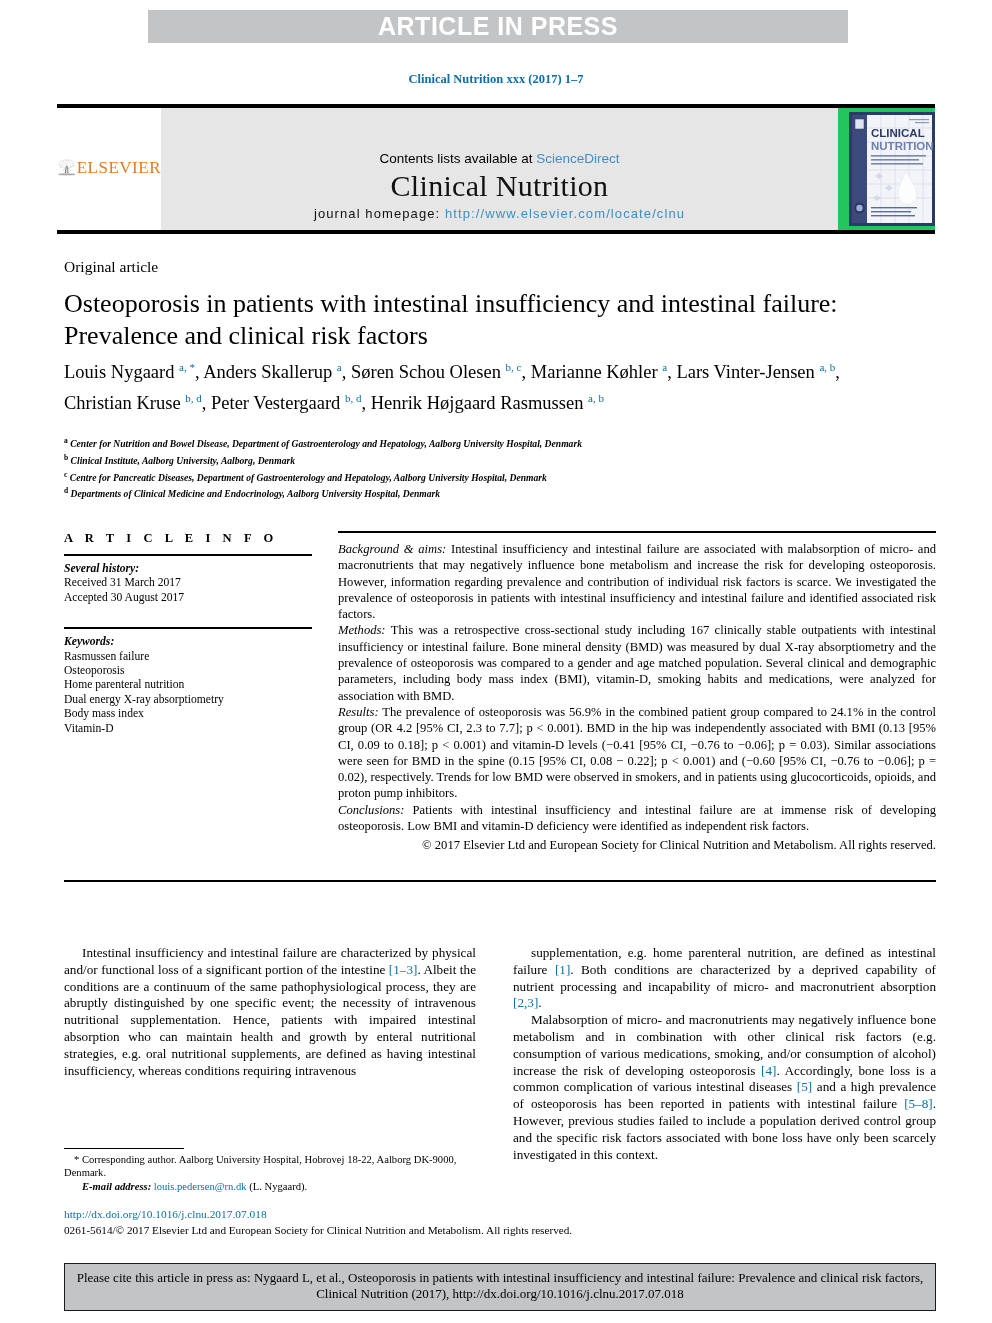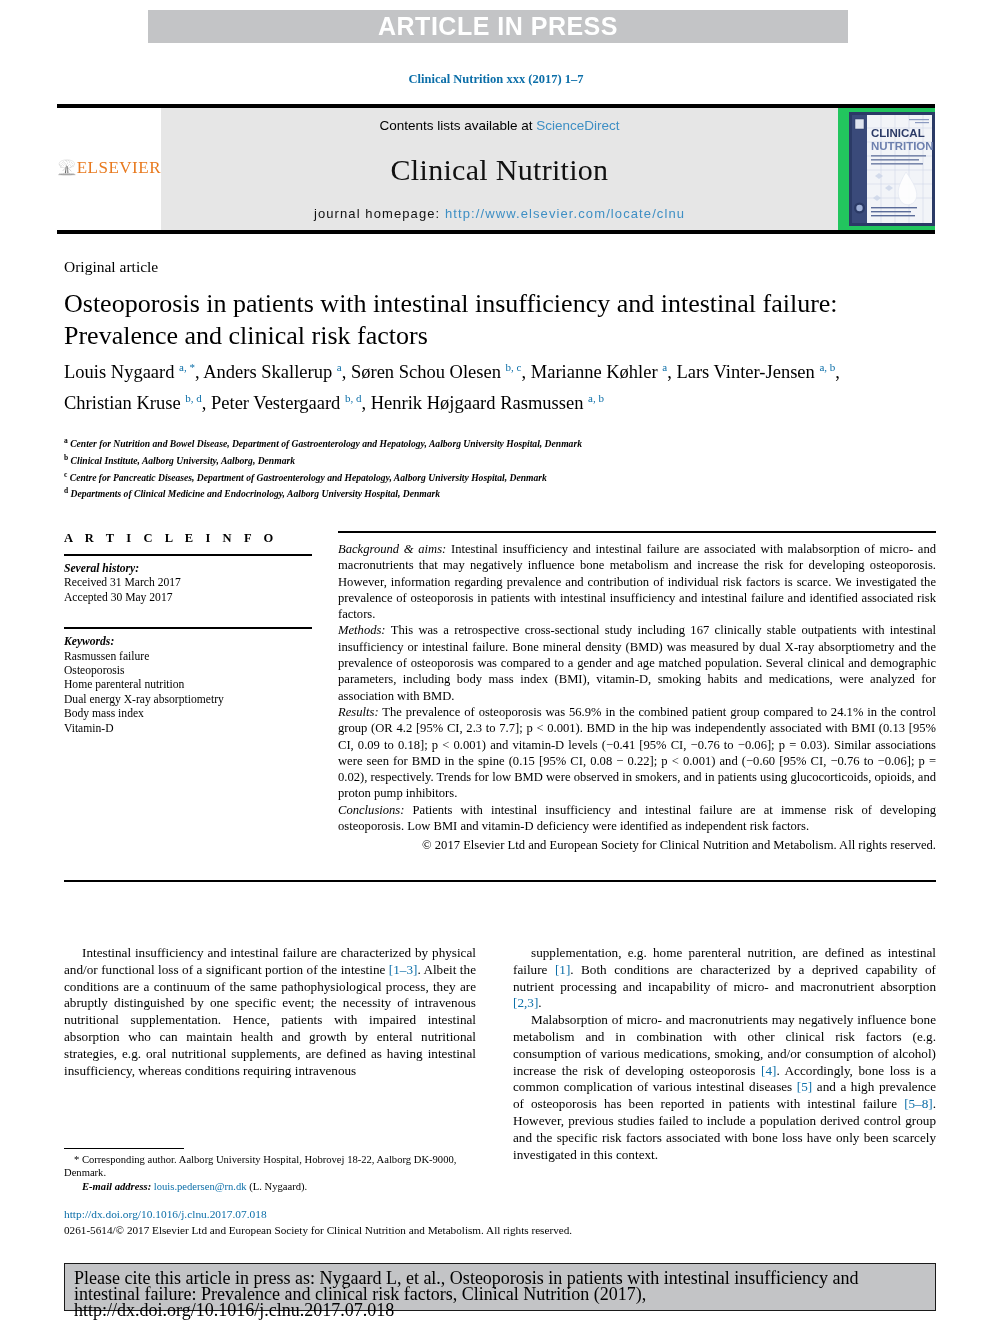--- a/index.html
+++ b/index.html
@@ -106,20 +106,21 @@
     flex-direction: column;
     align-items: center;
     justify-content: space-between;
     padding: 10px 0 9px 0;
     box-sizing: border-box;
   }
   .contents-line {
     font-family: "Liberation Sans", sans-serif;
     font-size: 13.5px;
     color: #000;
+    margin-top: 33px;
   }
   .contents-line a { color: #3e8fc4; text-decoration: none; }
   .journal-title {
     font-family: "Liberation Serif", serif;
     font-size: 30px;
     color: #111;
     letter-spacing: 0.3px;
   }
   .homepage-line {
     font-family: "Liberation Sans", sans-serif;
@@ -324,23 +325,24 @@
     position: absolute;
     left: 64px;
     top: 1263px;
     width: 872px;
     height: 48px;
     background: #c3c4c6;
     border: 1px solid #1a1a1a;
     box-sizing: border-box;
     padding: 6px 9px 0 9px;
     font-family: "Liberation Serif", serif;
-    font-size: 18px;
+    font-size: 13px;
     line-height: 16px;
     color: #000;
+    text-align: center;
   }
 </style>
 </head>
 <body>
 
 <div class="page">
 
   <div class="aip-band">
     <span>ARTICLE IN PRESS</span>
   </div>
@@ -481,21 +483,21 @@
     <div><sup>c</sup> <span>Centre for Pancreatic Diseases, Department of Gastroenterology and Hepatology, Aalborg University Hospital, Denmark</span></div>
     <div><sup>d</sup> <span>Departments of Clinical Medicine and Endocrinology, Aalborg University Hospital, Denmark</span></div>
   </div>
 
   <div class="info-col">
     <div class="sec-head">A R T I C L E  I N F O</div>
     <div class="hr-med"></div>
     <div class="info-block">
       <div class="lab">Several history:</div>
       <div>Received 31 March 2017</div>
-      <div>Accepted 30 May 2017</div>
+      <div>Accepted 30 August 2017</div>
     </div>
     <div class="info-gap"></div>
     <div class="hr-med"></div>
     <div class="info-block">
       <div class="lab">Keywords:</div>
       <div>Rasmussen failure</div>
       <div>Osteoporosis</div>
       <div>Home parenteral nutrition</div>
       <div>Dual energy X-ray absorptiometry</div>
       <div>Body mass index</div>

